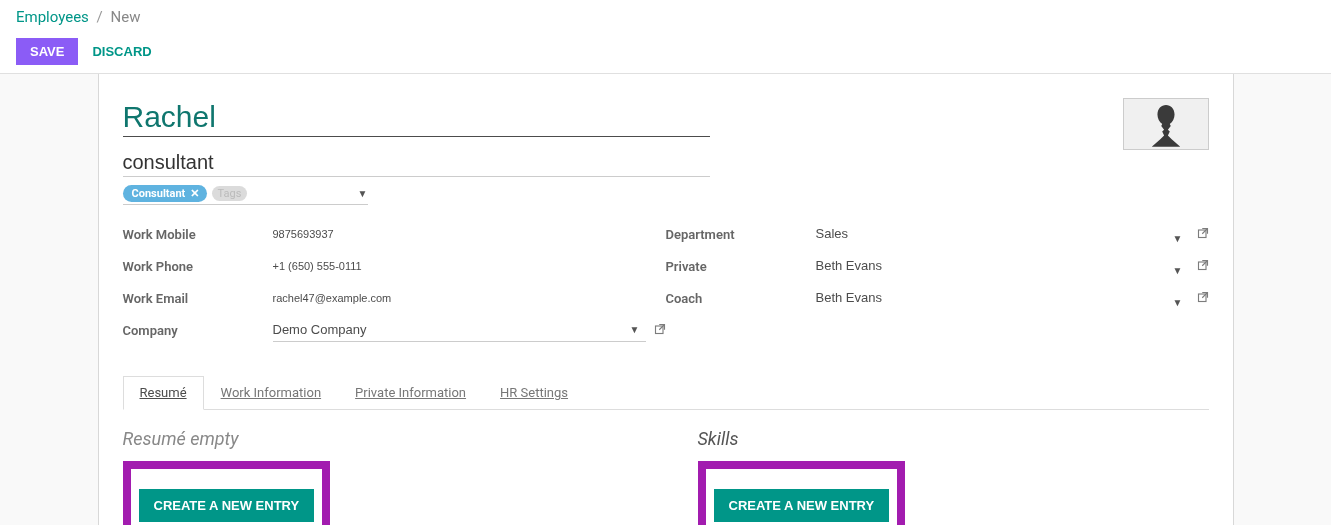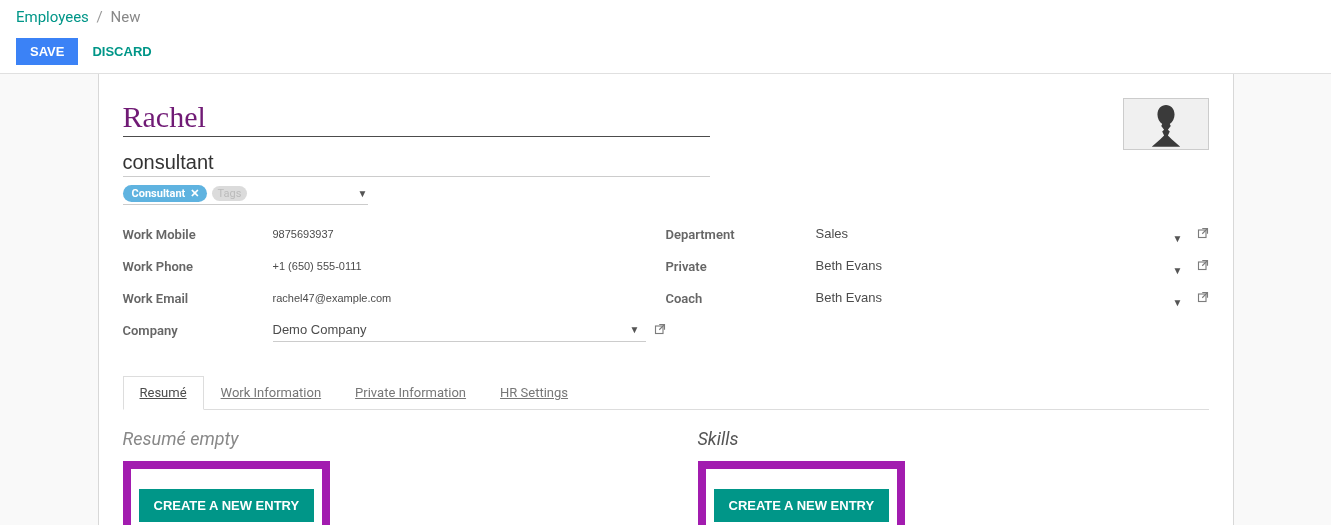--- a/index.html
+++ b/index.html
@@ -5,31 +5,31 @@
     * { box-sizing: border-box; margin: 0; padding: 0; }
     body { font-family: -apple-system, BlinkMacSystemFont, 'Segoe UI', Roboto, Arial, sans-serif; font-size: 13px; color: #4c4c4c; background: #fff; }
     
     .control-panel { padding: 8px 16px; border-bottom: 1px solid #e0e0e0; }
     .breadcrumb { font-size: 15px; color: #009688; margin-bottom: 12px; }
     .breadcrumb .sep { color: #999; margin: 0 4px; }
     .breadcrumb .current { color: #888; }
     .breadcrumb .link { color: #009688; cursor: pointer; }
     
     .action-buttons { display: flex; align-items: center; gap: 14px; }
-    .btn-save { background: #3b82f6; color: #fff; border: none; padding: 6px 14px; font-size: 13px; font-weight: bold; cursor: pointer; }
+    .btn-save { background: #8b5cf6; color: #fff; border: none; padding: 6px 14px; font-size: 13px; font-weight: bold; cursor: pointer; }
     .btn-discard { background: none; border: none; color: #009688; font-size: 13px; font-weight: bold; cursor: pointer; text-transform: uppercase; }
     
     .form-sheet-bg { background: #f9f9f9; padding: 0; display: flex; justify-content: center; }
     .form-sheet { background: #fff; border: 1px solid #d8d8d8; border-top: none; width: 1136px; padding: 24px; position: relative; }
     
     .avatar-box { position: absolute; right: 24px; top: 24px; width: 86px; height: 52px; border: 1px solid #ccc; background: #f0f0f0; display: flex; align-items: center; justify-content: center; }
     .avatar-box svg { width: 38px; height: 46px; }
     
     .title-section { margin-bottom: 18px; margin-right: 120px; width: 587px; }
-    .name-input { width: 100%; font-size: 30px; color: #701a75; border: none; border-bottom: 1px solid #4c4c4c; outline: none; padding: 2px 0; background: transparent; font-family: Liberation Serif, serif; }
+    .name-input { width: 100%; font-size: 30px; color: #0f766e; border: none; border-bottom: 1px solid #4c4c4c; outline: none; padding: 2px 0; background: transparent; }
     .jobtitle-input { width: 100%; font-size: 20px; color: #333; border: none; border-bottom: 1px solid #ccc; outline: none; padding: 6px 0 2px 0; margin-top: 8px; background: transparent; }
     
     .tags-row { display: flex; align-items: center; margin-top: 8px; border-bottom: 1px solid #ccc; padding-bottom: 2px; width: 245px; }
     .tag-pill { background: #5fb3e0; color: #fff; font-size: 11px; font-weight: bold; padding: 2px 7px 2px 9px; border-radius: 10px; display: inline-flex; align-items: center; margin-right: 2px; }
     .tag-pill .tag-x { margin-left: 5px; cursor: pointer; font-size: 11px; }
     .tags-placeholder { color: #bbb; font-size: 11px; margin-left: 3px; padding: 1px 6px; background: #dbdbdb; border-radius: 10px; }
     .tags-caret { margin-left: auto; color: #555; font-size: 10px; }
     
     .fields-grid { display: flex; margin-top: 18px; }
     .fields-col { flex: 1; }

